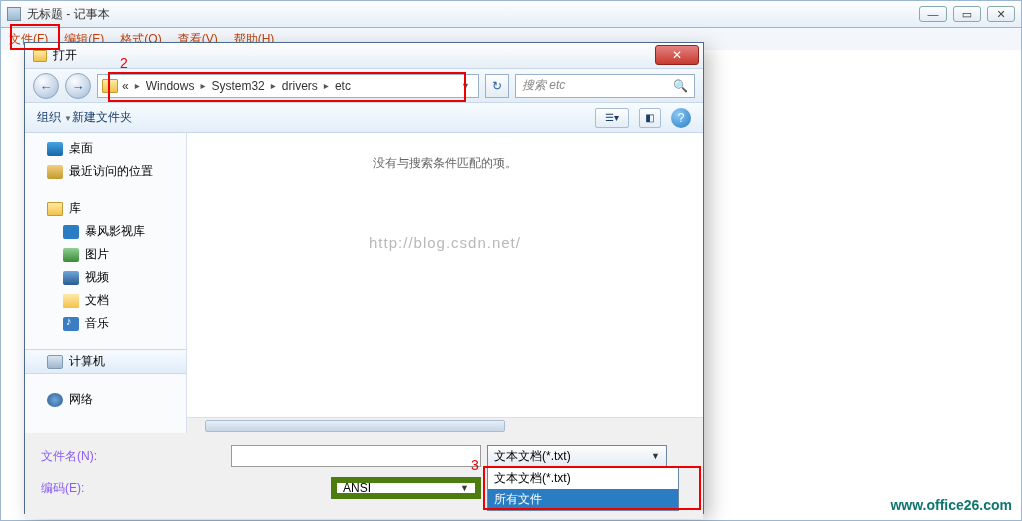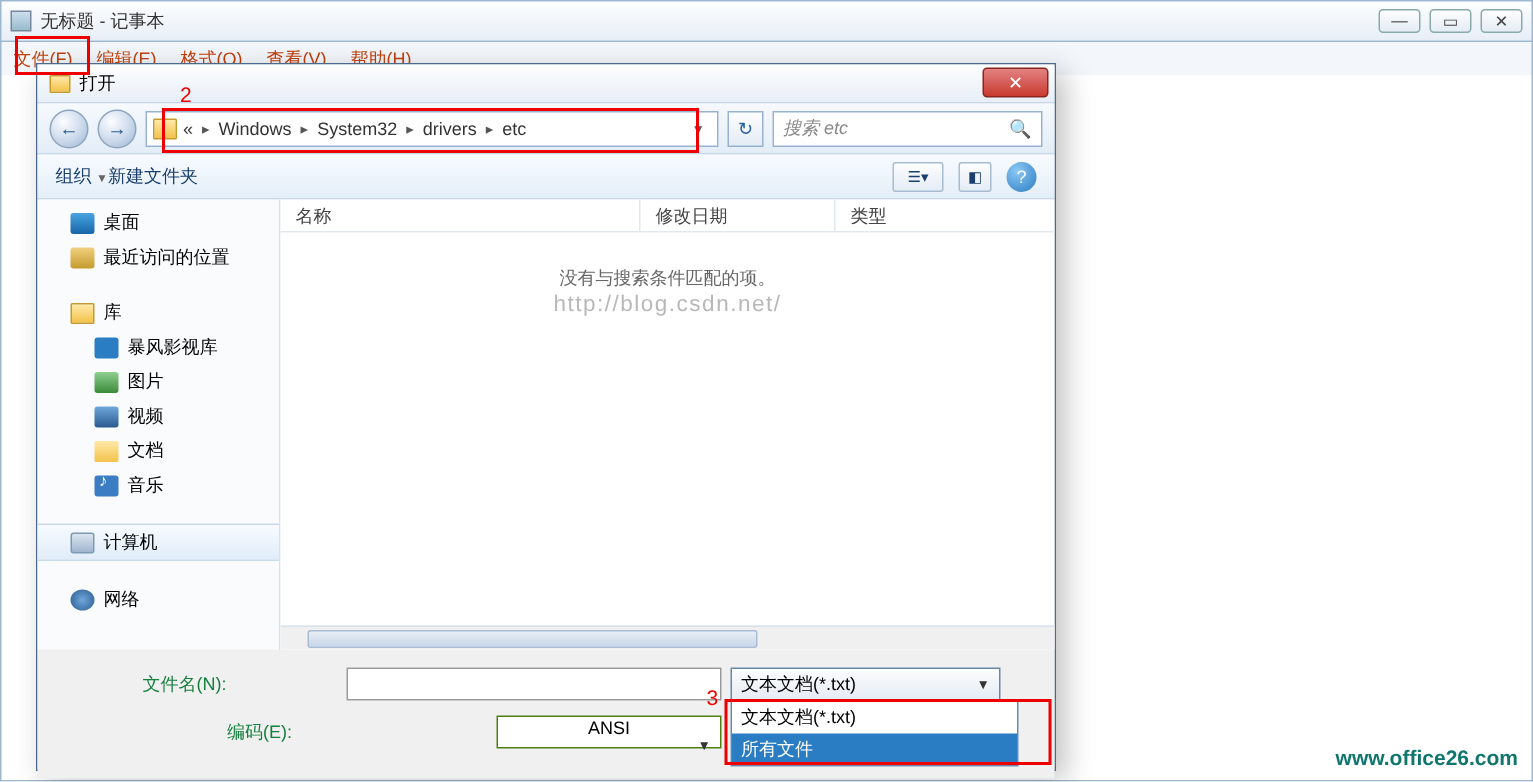--- a/index.html
+++ b/index.html
@@ -58,31 +58,31 @@
     .tree-gap { height: 14px; }
     .tree-hl { background: linear-gradient(#f7fbff,#e0ecf9); border-top: 1px solid #cadaec; border-bottom: 1px solid #cadaec; }
 
     .list-area { flex: 1; background: #fff; display: flex; flex-direction: column; font-size: 12px; }
     .list-head { display: flex; height: 22px; border-bottom: 1px solid #e3e8ee; color: #444; }
     .col { padding: 3px 10px; border-right: 1px solid #e3e8ee; }
     .col-name { width: 240px; }
     .col-date { width: 130px; }
     .col-type { width: 100px; border-right: none; }
     .empty-msg { text-align: center; color: #666; margin-top: 22px; }
-    .watermark { text-align: center; color: #b8b8b8; font-size: 15px; letter-spacing: 1px; }
+    .watermark { text-align: center; color: #b8b8b8; font-size: 15px; margin-top: 62px; letter-spacing: 1px; }
     .hscroll { position: absolute; left: 162px; right: 0; bottom: 0; height: 16px; background: #f0f0f0; border-top: 1px solid #d7e1ed; }
     .hscroll-thumb { position: absolute; left: 18px; top: 2px; width: 300px; height: 12px; background: linear-gradient(#e8eef5,#c7d6e9); border: 1px solid #a8bdd3; border-radius: 2px; }
 
     .bottom { padding: 12px 16px 10px; background: #f0f0f0; font-size: 12px; }
     .row { display: flex; align-items: center; margin-bottom: 10px; }
-    .lbl { width: 190px; text-align: center; padding-right: 26px; color: #15803d; }
+    .lbl { width: 190px; text-align: left; padding-right: 26px; color: #8b5cf6; }
     .fname { width: 250px; height: 22px; border: 1px solid #999; background: #fff; }
     .type-sel { width: 180px; height: 22px; border: 1px solid #6a87a8; background: linear-gradient(#fdfdfd,#e4ecf5); display: flex; align-items: center; padding: 0 6px; margin-left: 6px; position: relative; cursor: pointer; }
     .type-sel .dd3 { margin-left: auto; font-size: 9px; color: #333; }
-    .enc-sel { width: 150px; height: 22px; border: 1px solid #4d7c0f; background: #fff; display: flex; align-items: center; padding: 0 6px; flex-direction: column; }
+    .enc-sel { width: 150px; height: 22px; border: 6px solid #4d7c0f; background: #fff; display: flex; align-items: center; padding: 0 6px; }
     .enc-sel .dd3 { margin-left: auto; font-size: 9px; color: #333; }
 
     .dropdown { position: absolute; left: 487px; top: 467px; width: 192px; border: 1px solid #6a87a8; background: #fff; font-size: 12px; z-index: 30; }
     .dd-opt { padding: 2px 6px; }
     .dd-opt.sel { background: #2a7dc2; color: #fff; }
 
     .red-box-2 { position: absolute; left: 108px; top: 72px; width: 358px; height: 30px; border: 2px solid #e00; z-index: 40; pointer-events: none; }
     .red-lbl-2 { position: absolute; left: 120px; top: 55px; color: #e00; font-size: 14px; z-index: 41; }
     .red-box-3 { position: absolute; left: 483px; top: 466px; width: 218px; height: 44px; border: 2px solid #e00; z-index: 40; pointer-events: none; }
     .red-lbl-3 { position: absolute; left: 471px; top: 457px; color: #e00; font-size: 14px; z-index: 41; }
@@ -195,25 +195,20 @@
           <div class="tree-icon ic-computer"></div>
           <span>计算机</span>
         </div>
       <div class="tree-gap"></div>
       <div class="tree-item">
           <div class="tree-icon ic-network"></div>
           <span>网络</span>
         </div>
     </div>
     <div class="list-area">
-      <div class="list-head">
-        <div class="col col-name">名称</div>
-        <div class="col col-date">修改日期</div>
-        <div class="col col-type">类型</div>
-      </div>
       <div class="empty-msg">没有与搜索条件匹配的项。</div>
       <div class="watermark">http://blog.csdn.net/</div>
     </div>
     <div class="hscroll">
         <div class="hscroll-thumb"></div>
       </div>
   </div>
 
   <div class="bottom">
     <div class="row">

